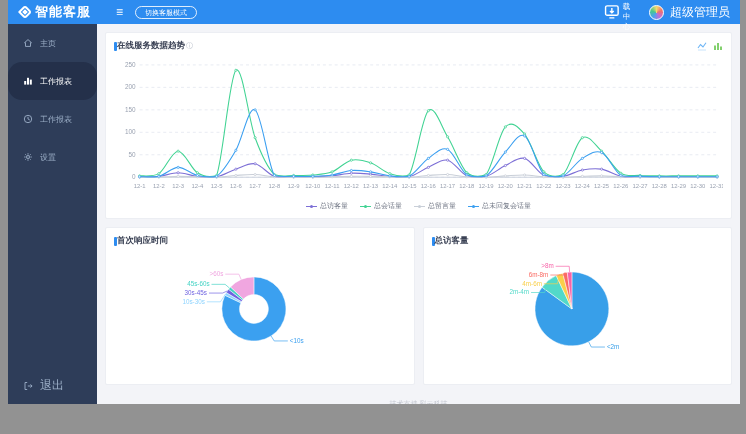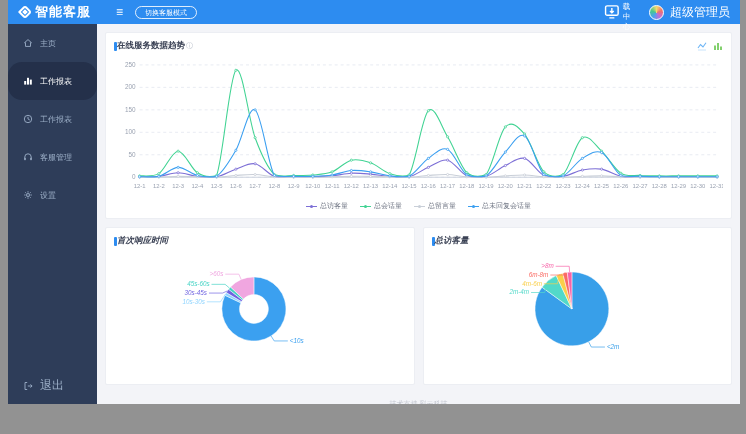--- a/index.html
+++ b/index.html
@@ -42,21 +42,21 @@
   .info{font-size:7px;color:#b6bcc8;margin-left:1px;}
   .toolbox{margin-left:auto;display:flex;gap:6px;}
   .toolbox svg{width:10px;height:10px;cursor:pointer;}
   .trend-card{margin-bottom:8px;}
   .legend-row{display:flex;justify-content:center;align-items:center;gap:12px;margin-top:1px;}
   .legend-item{display:flex;align-items:center;gap:3px;font-size:7px;color:#6e7482;cursor:pointer;}
   .lmark{position:relative;width:11px;height:3px;display:inline-block;}
   .lmark i{position:absolute;left:0;right:0;top:1px;height:1.4px;}
   .lmark b{position:absolute;left:3.5px;top:0;width:3.5px;height:3.5px;border-radius:50%;}
   .bottom-row{display:flex;gap:8px;}
-  .half{flex:1;height:142px;font-style:italic;}
+  .half{flex:1;height:142px;}
   .pie-wrap{width:100%;height:112px;}
   .pie-wrap svg{width:100%;height:112px;}
   .footer{margin-top:14px;text-align:center;font-size:7px;color:#c2c6cf;}
 </style>
 </head>
 <body>
 
 <div class="app">
 
   <div class="topbar">
@@ -102,30 +102,20 @@
             <span>工作报表</span>
           </div>
           <div class="side-item">
             <span class="ic">
               <svg viewBox="0 0 10 10">
                 <circle cx="5" cy="5" r="3.7" fill="none" stroke="currentColor" stroke-width="0.9"></circle>
                 <path d="M5 2.8 V5 L6.8 6" fill="none" stroke="currentColor" stroke-width="0.9"></path>
               </svg>
             </span>
             <span>工作报表</span>
-          </div>
-          <div class="side-item">
-            <span class="ic">
-              <svg viewBox="0 0 10 10">
-                <path d="M1.8 6.4 V5 a3.2 3.2 0 0 1 6.4 0 V6.4" fill="none" stroke="currentColor" stroke-width="0.9"></path>
-                <rect x="1.2" y="5.8" width="1.6" height="2.4" rx="0.6" fill="currentColor"></rect>
-                <rect x="7.2" y="5.8" width="1.6" height="2.4" rx="0.6" fill="currentColor"></rect>
-              </svg>
-            </span>
-            <span>客服管理</span>
           </div>
           <div class="side-item">
             <span class="ic">
               <svg viewBox="0 0 10 10">
                 <circle cx="5" cy="5" r="1.5" fill="none" stroke="currentColor" stroke-width="0.9"></circle>
                 <path d="M5 1.2 V2.6 M5 7.4 V8.8 M1.2 5 H2.6 M7.4 5 H8.8 M2.3 2.3 L3.3 3.3 M6.7 6.7 L7.7 7.7 M7.7 2.3 L6.7 3.3 M3.3 6.7 L2.3 7.7" stroke="currentColor" stroke-width="0.9"></path>
               </svg>
             </span>
             <span>设置</span>
           </div>

